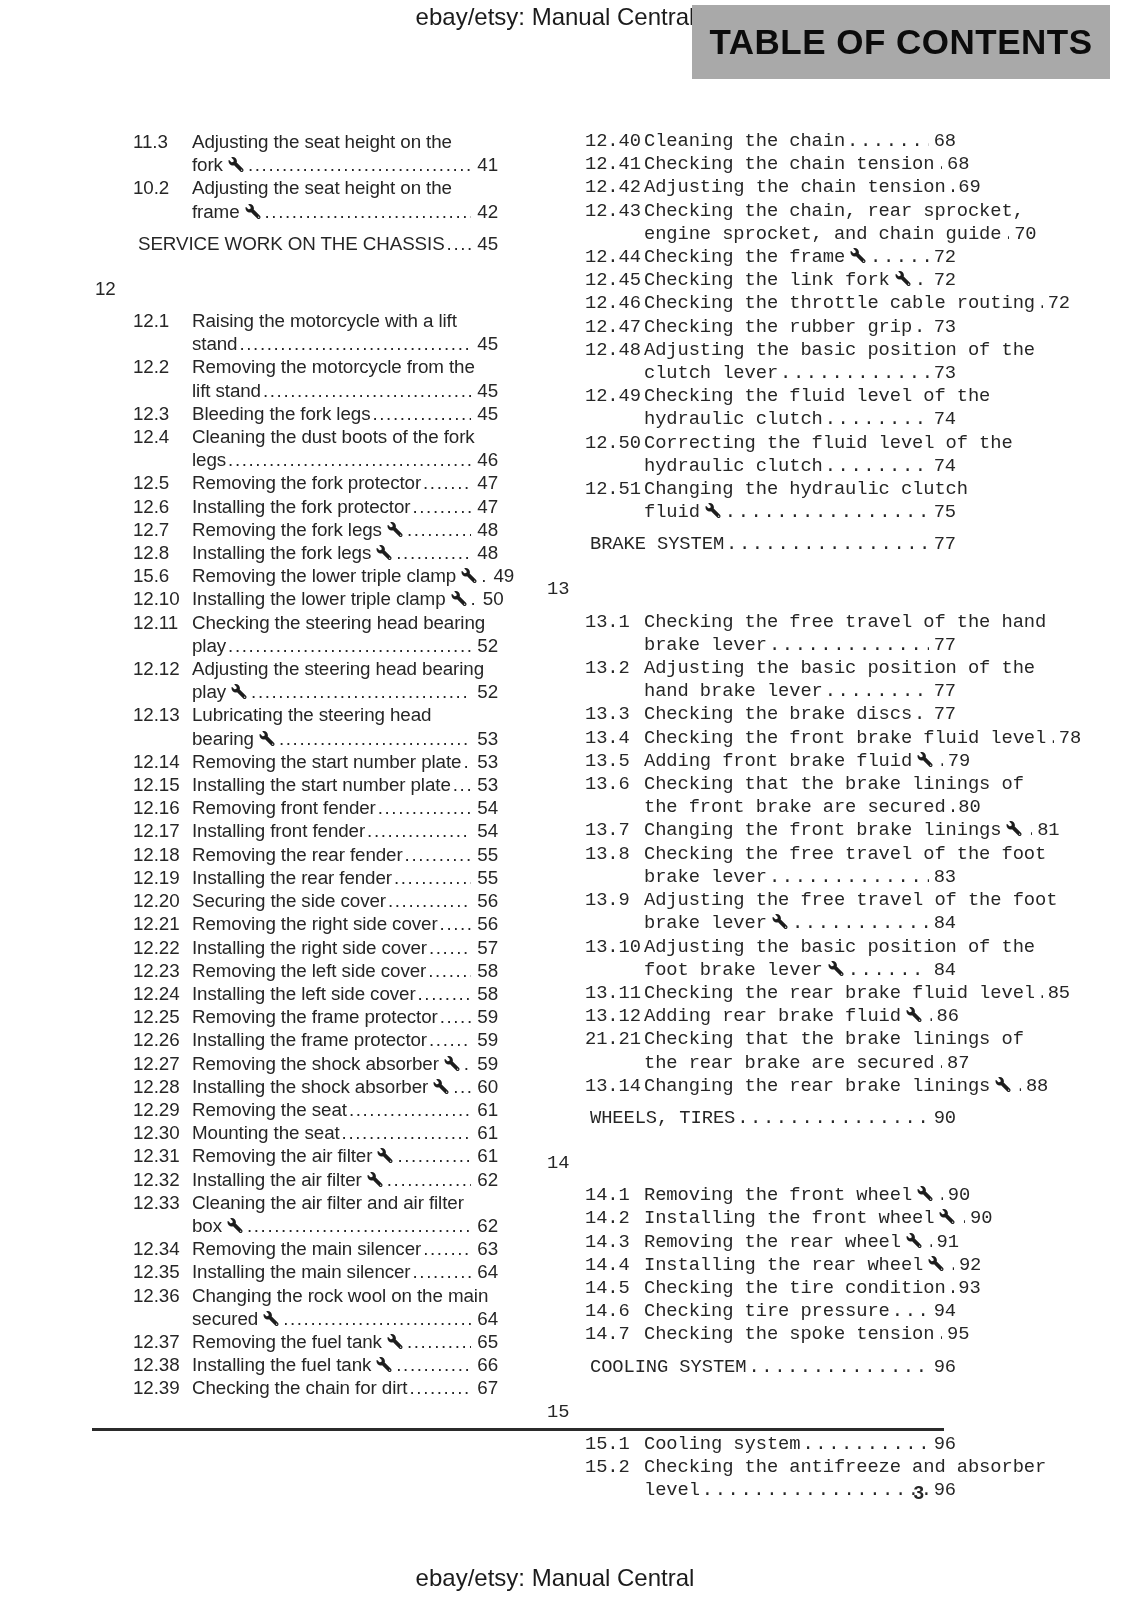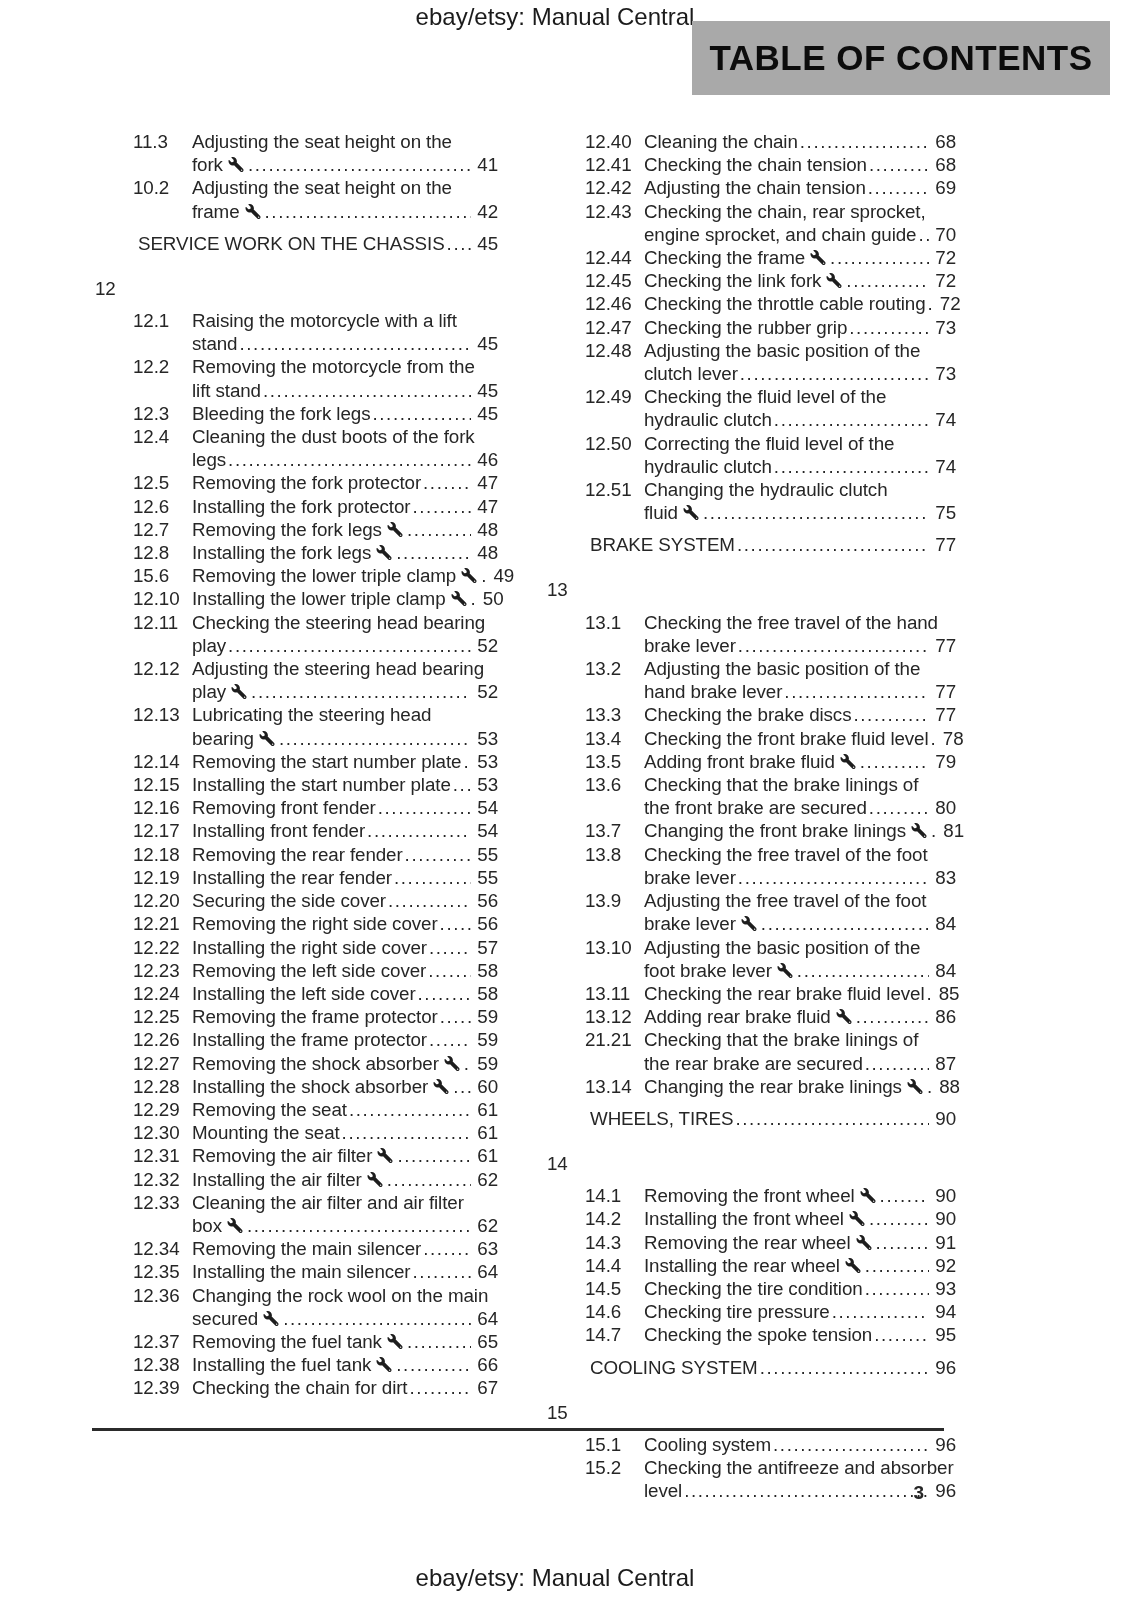--- a/index.html
+++ b/index.html
@@ -9,33 +9,33 @@
   }
   .site-header{
     position:absolute;top:3px;left:0;width:100%;text-align:center;
     font-size:24px;color:#1b1b1b;
   }
   .site-footer{
     position:absolute;top:1564px;left:0;width:100%;text-align:center;
     font-size:24px;color:#1b1b1b;
   }
   .toc-banner{
-    position:absolute;top:21px;right:0;width:418px;height:74px;
+    position:absolute;top:5px;right:0;width:418px;height:74px;
     background:#a9a9a9;display:flex;align-items:center;justify-content:center;
   }
   .toc-banner .title{
     font-weight:bold;font-size:35px;color:#0c0c0c;letter-spacing:0.5px;
     white-space:nowrap;
   }
   .toc{
     position:absolute;left:95px;top:130px;width:845px;display:flex;gap:49px;
     font-size:18.8px;line-height:23.2px;letter-spacing:-0.1px;
   }
   .toc-col{width:403px;}
-  .toc-col:last-child{width:409px;}
+  .toc-col:last-child{width:409px;font-family:Liberation Mono, monospace;}
   .entry{display:flex;}
   .entry .num{flex:none;white-space:nowrap;}
   .entry.section{margin:9px 0;}
   .entry.section .num{width:43px;margin-top:45px;}
   .entry.item{padding-left:38px;}
   .entry.item .num{width:59px;}
   .entry .body{flex:1;min-width:0;}
   .tline{white-space:nowrap;}
   .lineflex{display:flex;align-items:baseline;}
   .ttext{white-space:nowrap;flex:none;}

